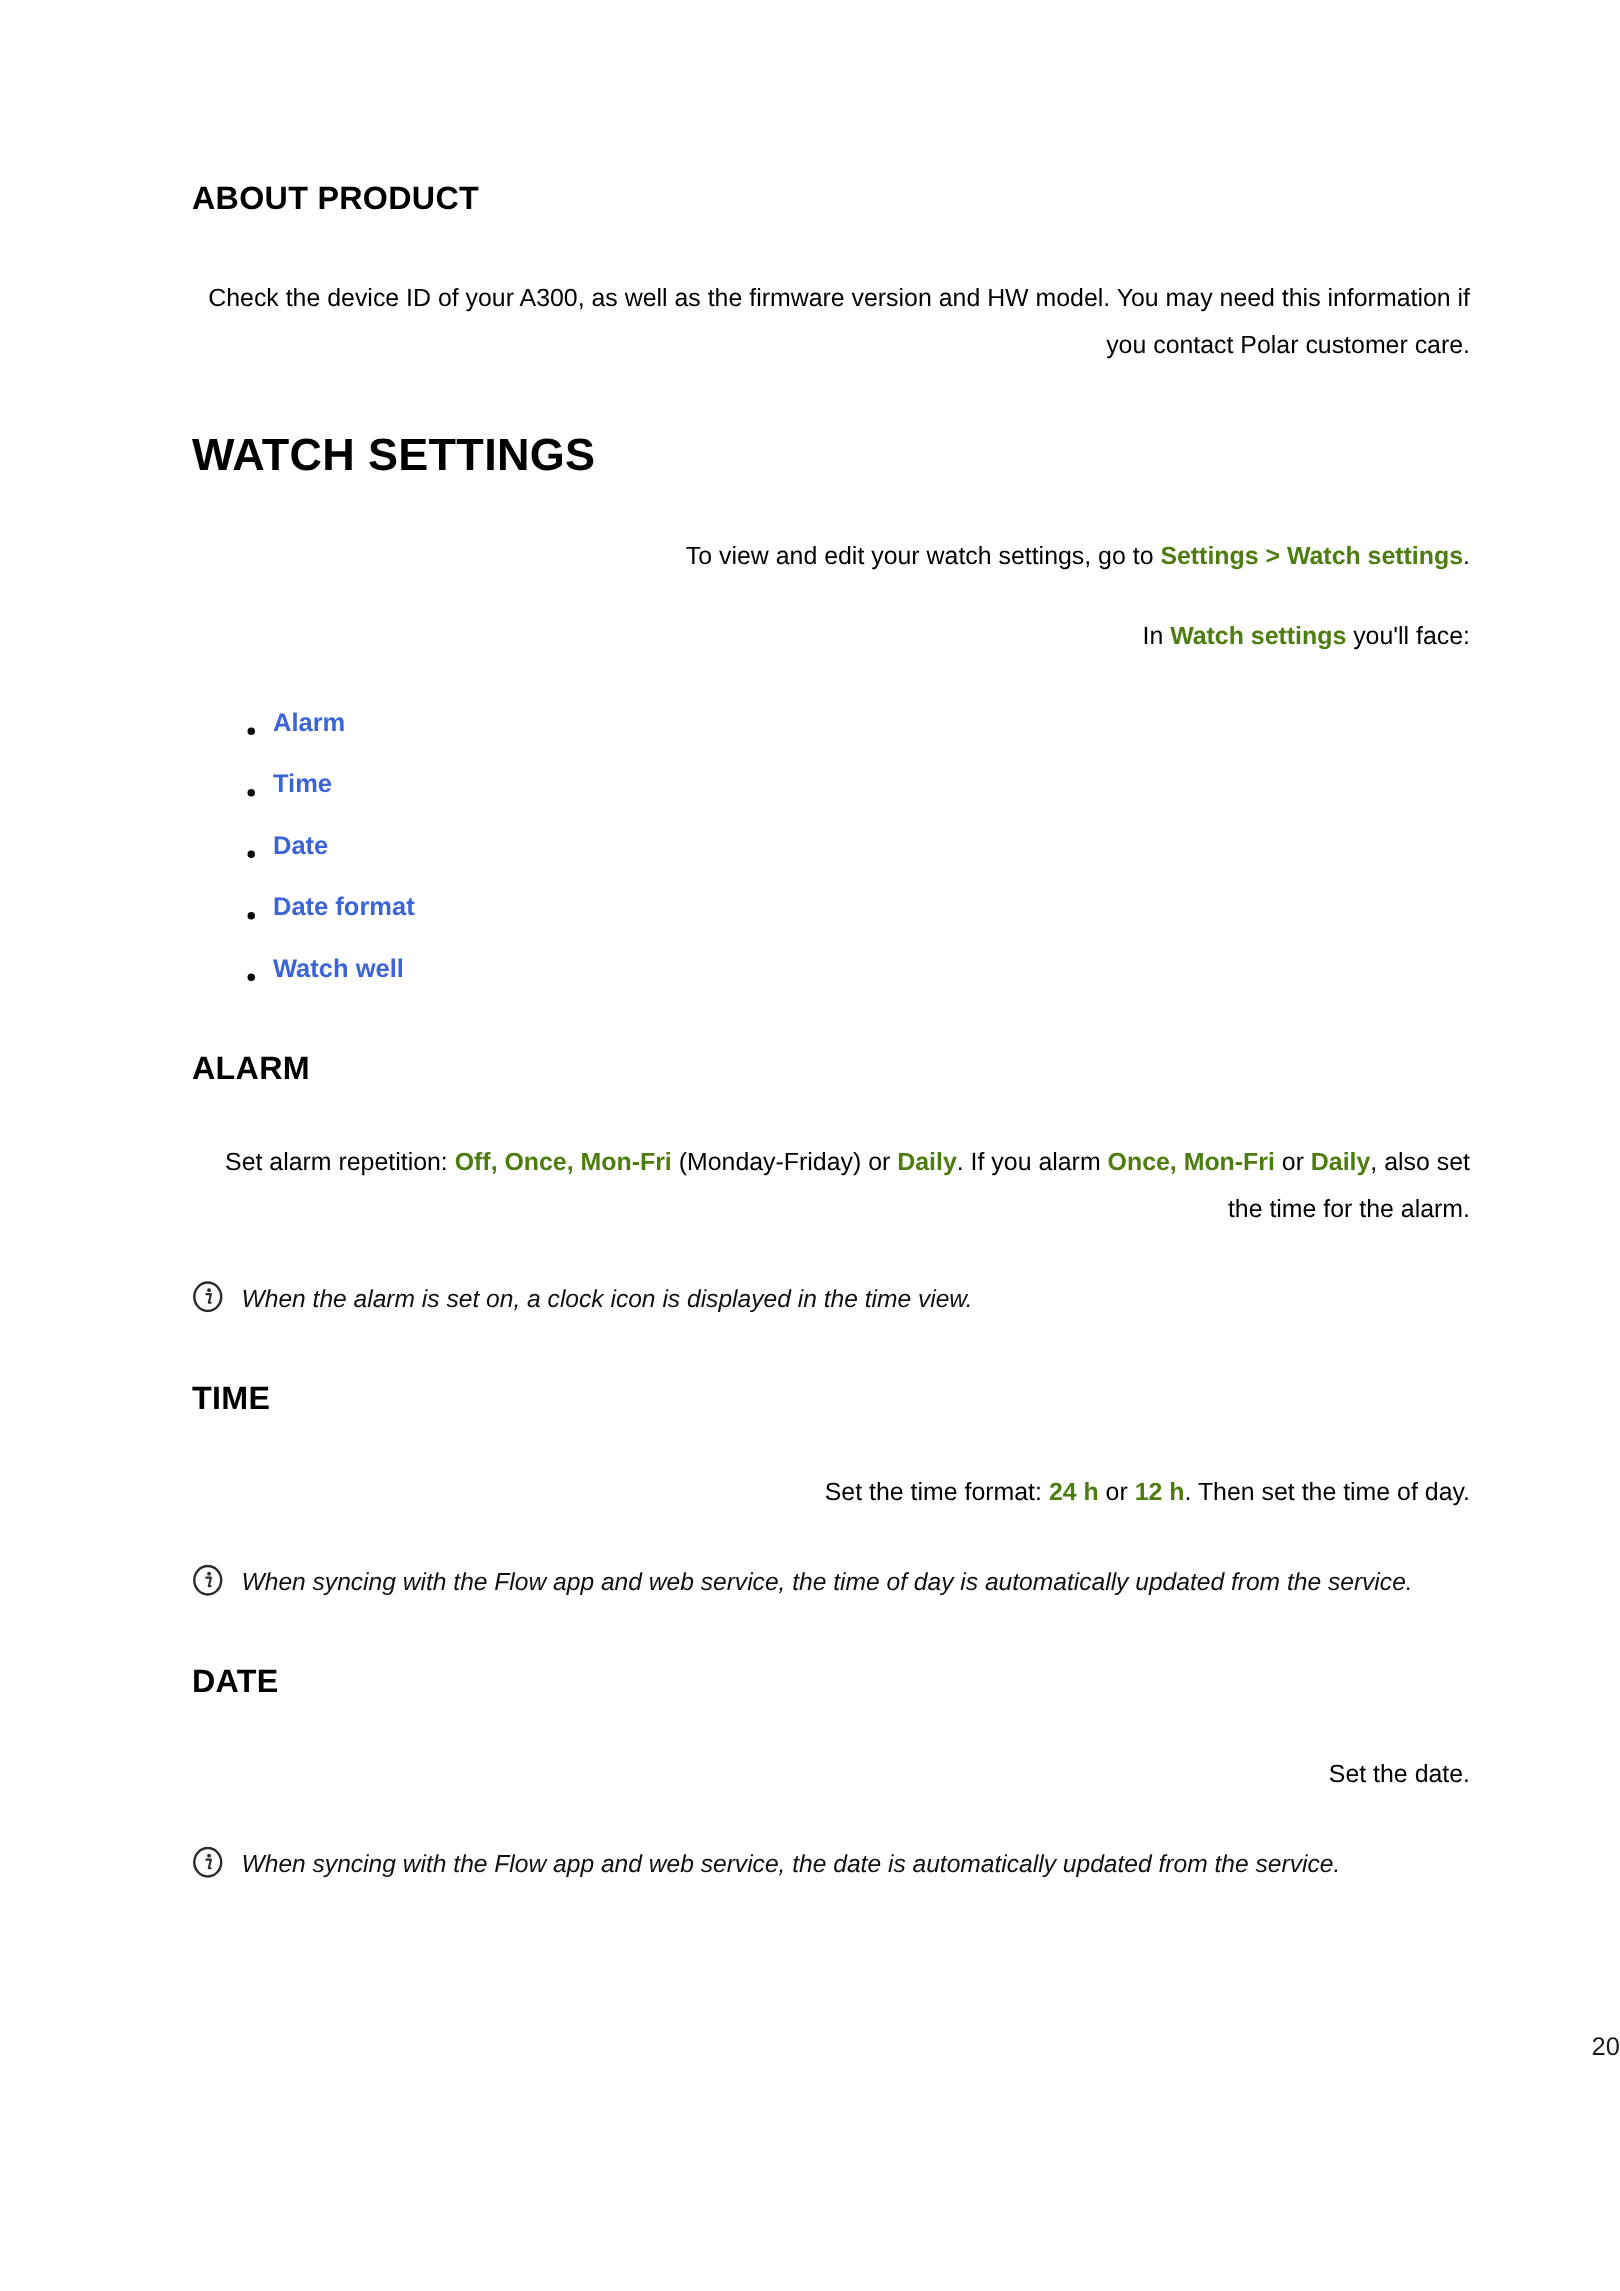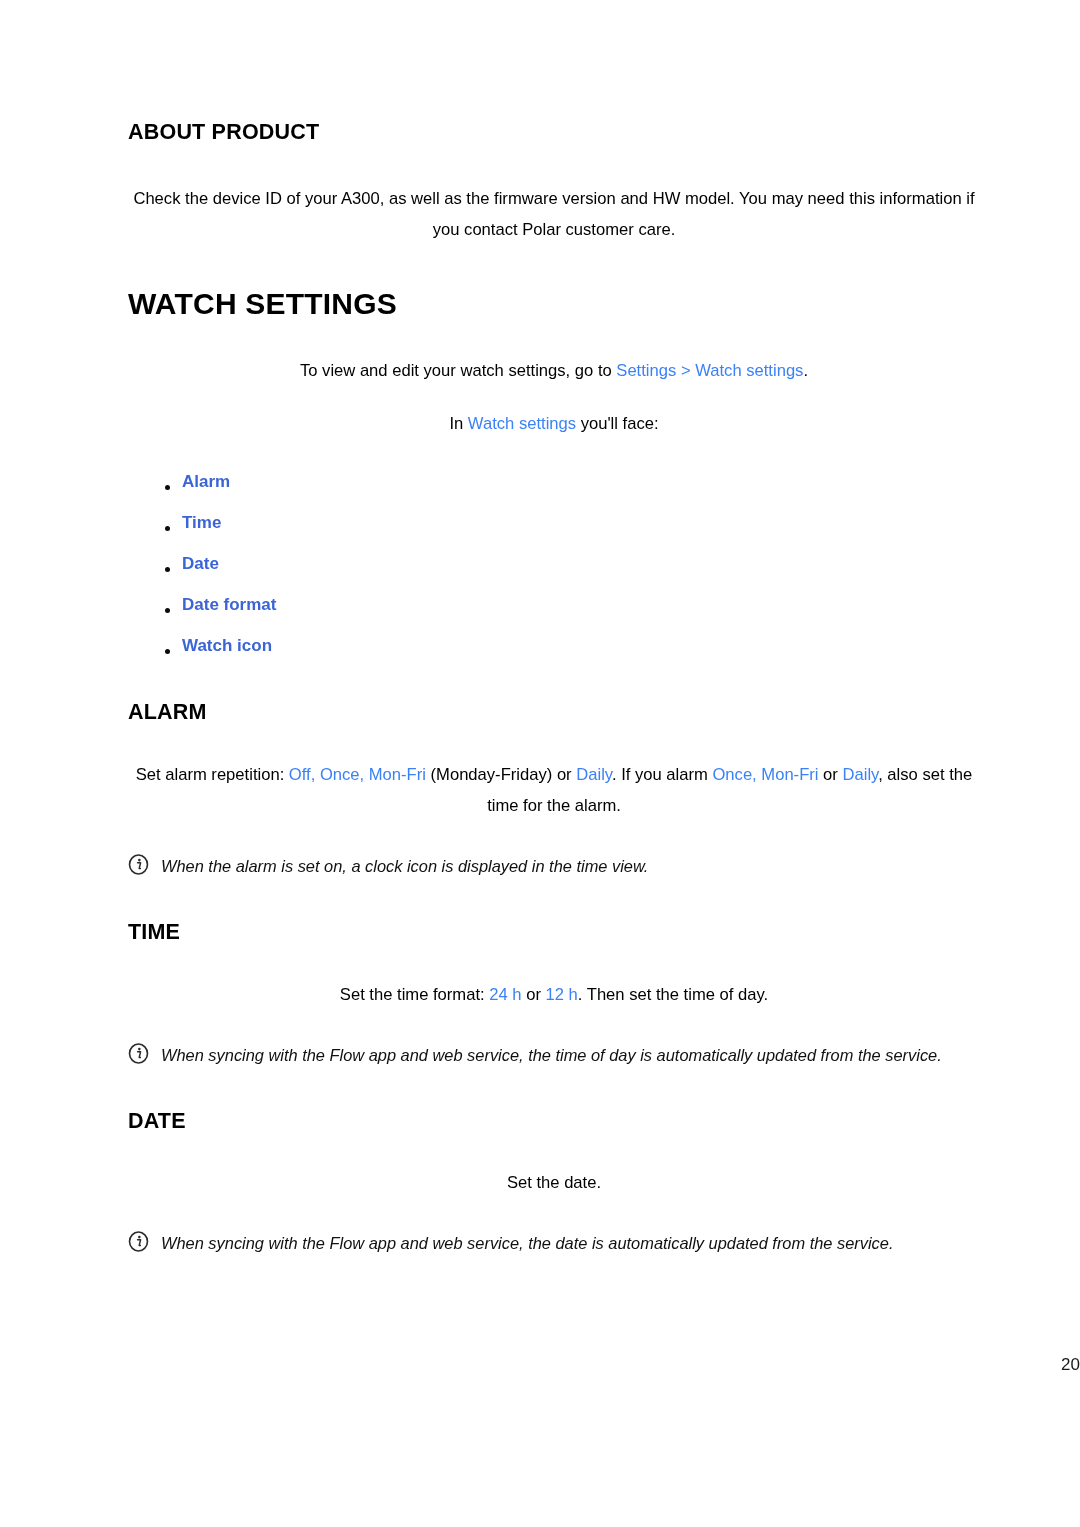--- a/index.html
+++ b/index.html
@@ -48,26 +48,26 @@
     line-height: 1.15;
     color: #000;
   }
 
   
   p.body {
     font-size: 16.6px;
     line-height: 31px;
     margin: 0;
     color: #000;
-    text-align: center;
+    text-align: right;
   }
 
   .lnk {
-    color: #3b82f6;
-    font-weight: normal;
+    color: #4d7c0f;
+    font-weight: bold;
   }
 
   
   ul.bullets {
     list-style: none;
     margin: 0;
     padding: 0;
   }
   ul.bullets li {
     position: relative;
@@ -162,21 +162,21 @@
       <li>
         <span class="bullet-dot"></span>
         <span class="bullet-label">Date</span>
       </li>
       <li>
         <span class="bullet-dot"></span>
         <span class="bullet-label">Date format</span>
       </li>
       <li>
         <span class="bullet-dot"></span>
-        <span class="bullet-label">Watch icon</span>
+        <span class="bullet-label">Watch well</span>
       </li>
     </ul>
 
     <div class="sp-34"></div>
 
     <h2 class="h-section">ALARM</h2>
     <div class="sp-34"></div>
 
     <p class="body"><span>Set alarm repetition: </span><span class="lnk">Off, Once, Mon-Fri</span><span> (Monday-Friday) or </span><span class="lnk">Daily</span><span>. If you alarm </span><span class="lnk">Once, Mon-Fri</span><span> or </span><span class="lnk">Daily</span><span>, also set the time for the alarm.</span></p>
 

